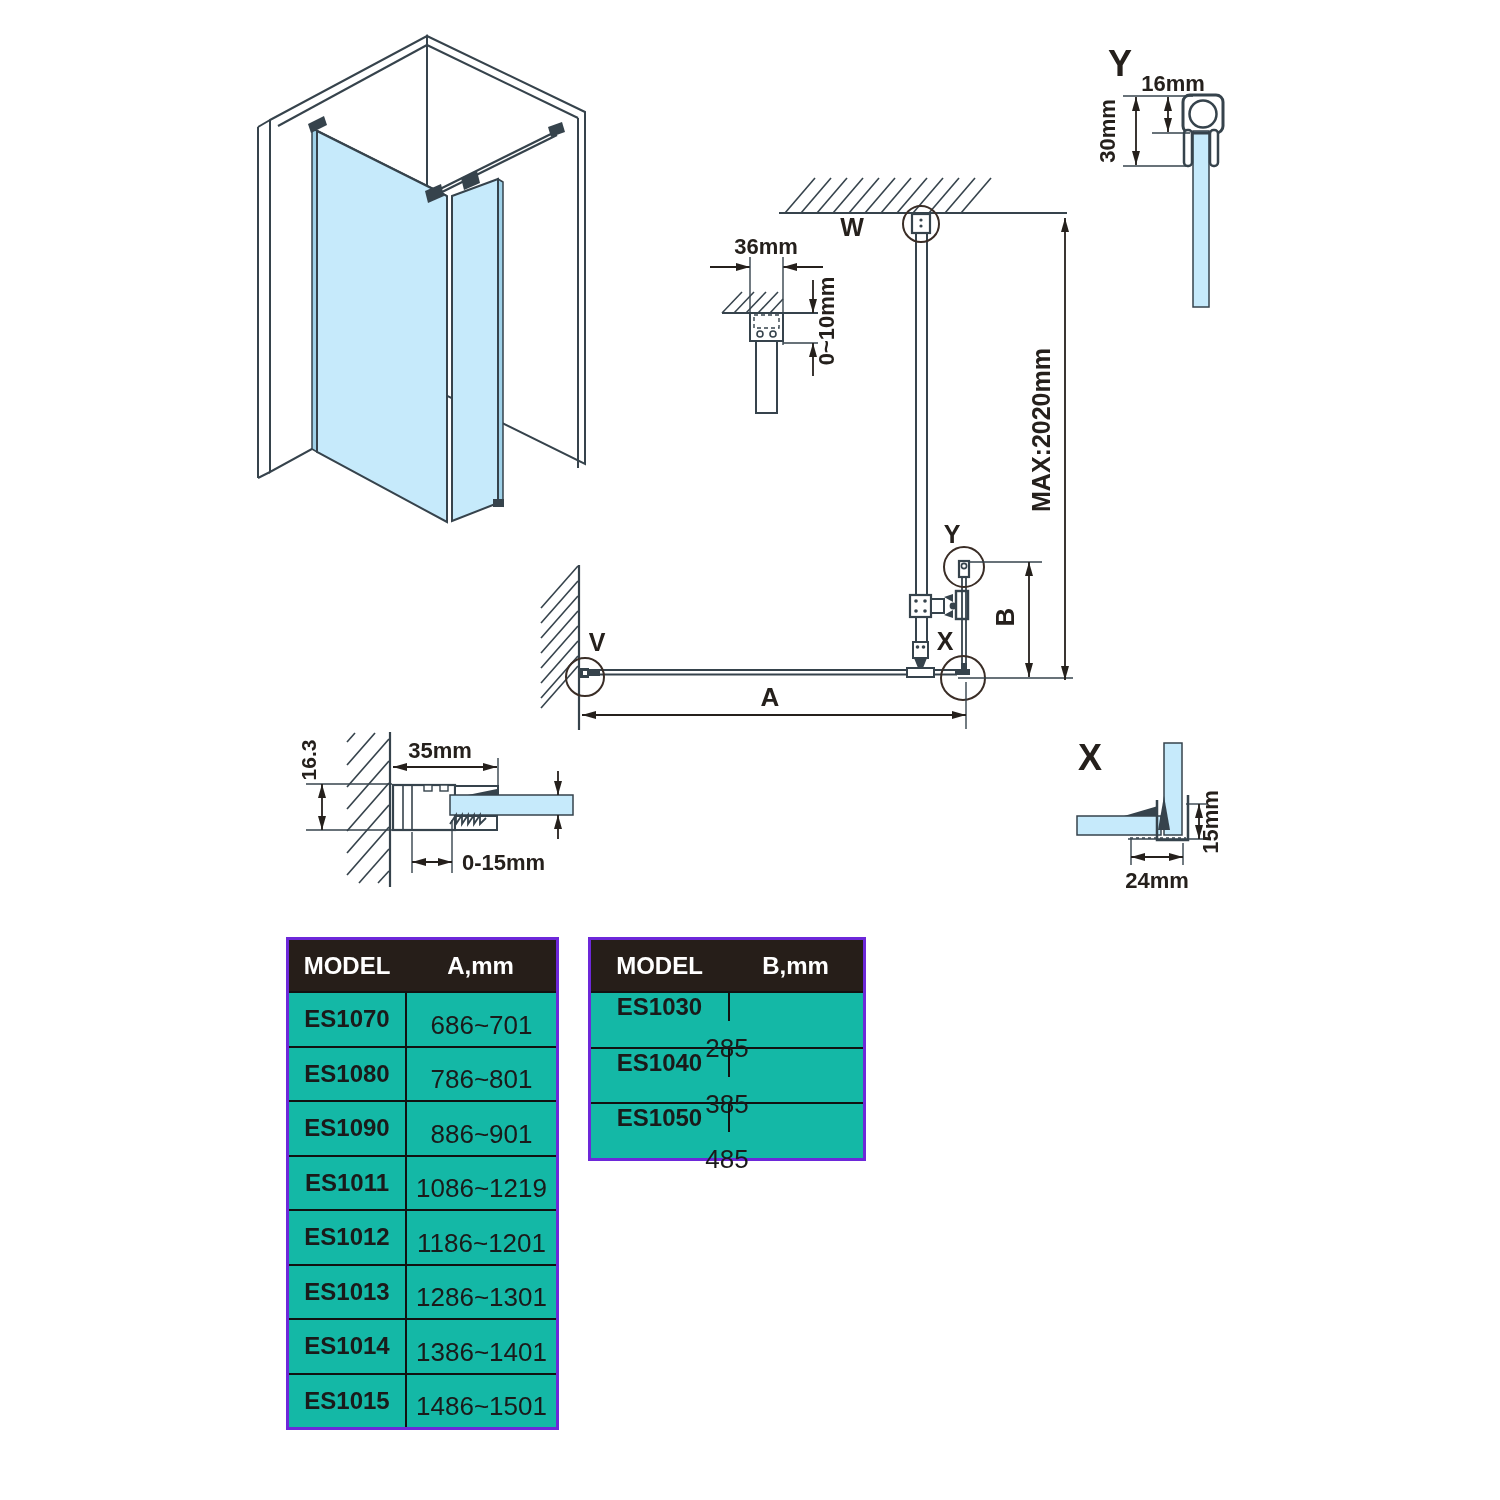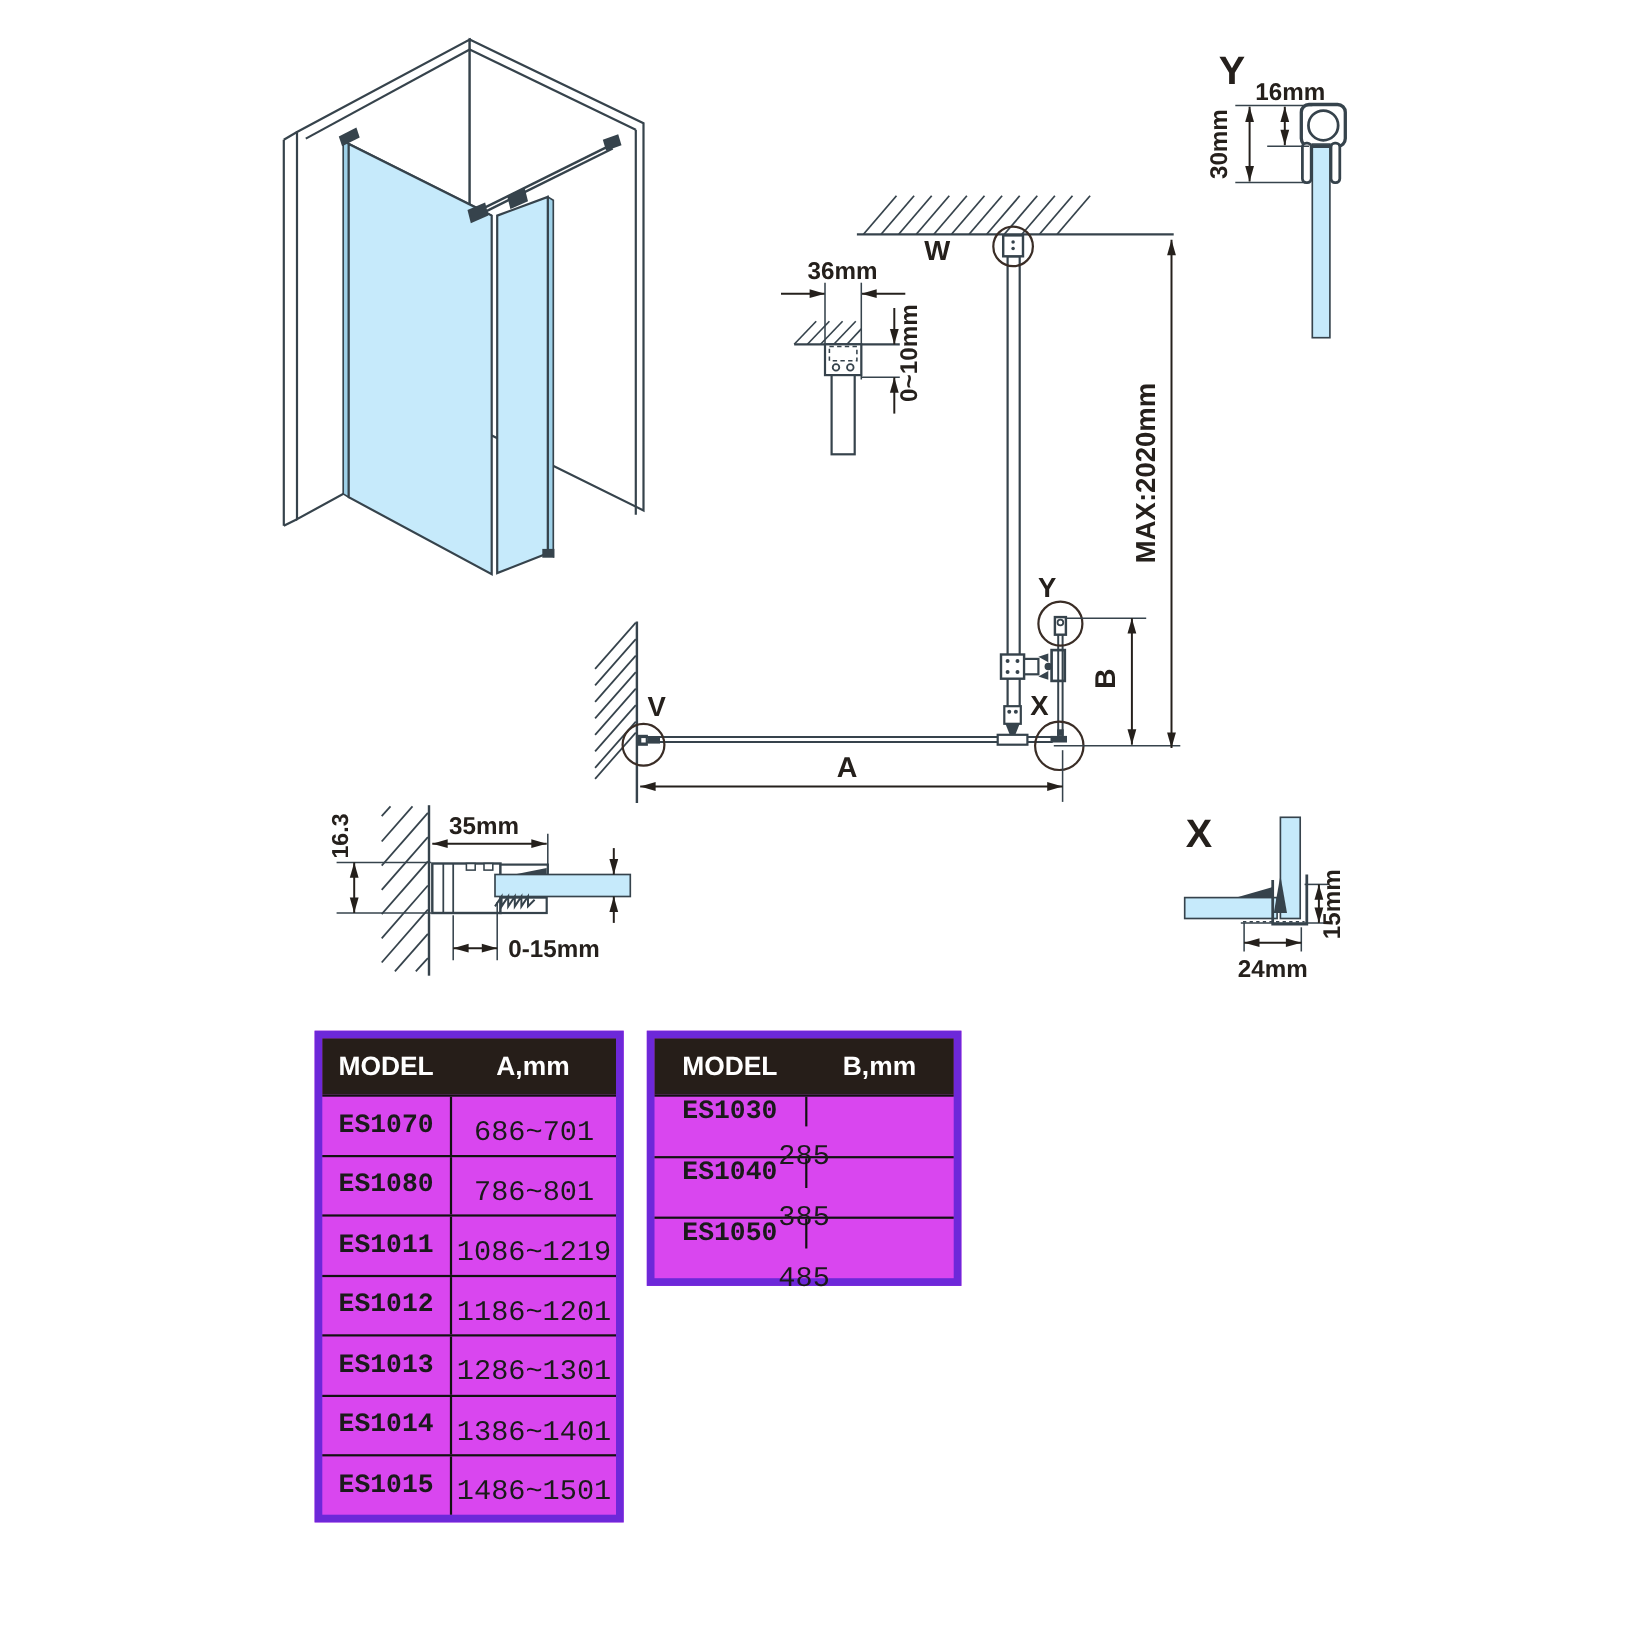--- a/index.html
+++ b/index.html
@@ -5,26 +5,26 @@
   html,body{margin:0;padding:0;background:#ffffff;}
   #stage{position:relative;width:1500px;height:1500px;background:#ffffff;overflow:hidden;
          font-family:"Liberation Sans", sans-serif;}
   svg text{font-family:"Liberation Sans", sans-serif;fill:#25201c;}
   .dim-label{font-weight:bold;font-size:22px;}
   .big-label{font-weight:bold;font-size:26px;}
   .node-label{font-weight:bold;font-size:25px;}
   .detail-title{font-weight:bold;font-size:36px;}
 
   
-  .spec-table{position:absolute;border:7px solid #6d28d9;background:#d946ef;color:#1a1a1a;}
+  .spec-table{position:absolute;border:3px solid #6d28d9;background:#14b8a6;color:#1a1a1a;}
   .spec-table .hdr{display:flex;align-items:center;background:#261e19;color:#fff;
                    font-weight:bold;font-size:24px;}
   .spec-table .hdr .c1{display:flex;align-items:center;justify-content:center;}
   .spec-table .hdr .c2{display:flex;align-items:center;justify-content:center;flex:1;}
-  .spec-table .row{display:flex;border-top:2px solid #111;font-family:Liberation Mono, monospace;}
+  .spec-table .row{display:flex;border-top:2px solid #111;}
   .spec-table .row .c1{display:flex;align-items:center;justify-content:center;
                        font-weight:bold;font-size:24px;border-right:2px solid #111;}
   .spec-table .row .c2{display:flex;align-items:center;justify-content:center;flex:1;
                        font-size:26px;margin-top:12px;}
   #tableA{left:286px;top:937px;width:267px;}
   #tableA .hdr{height:51px;}
   #tableA .row{height:52.5px;}
   #tableA .c1{width:116px;}
   #tableB{left:588px;top:937px;width:272px;}
   #tableB .hdr{height:51px;}
@@ -292,20 +292,24 @@
     </div>
     <div class="row">
       <div class="c1">ES1070</div>
       <div class="c2">686~701</div>
     </div>
     <div class="row">
       <div class="c1">ES1080</div>
       <div class="c2">786~801</div>
     </div>
     <div class="row">
+      <div class="c1">ES1090</div>
+      <div class="c2">886~901</div>
+    </div>
+    <div class="row">
       <div class="c1">ES1011</div>
       <div class="c2">1086~1219</div>
     </div>
     <div class="row">
       <div class="c1">ES1012</div>
       <div class="c2">1186~1201</div>
     </div>
     <div class="row">
       <div class="c1">ES1013</div>
       <div class="c2">1286~1301</div>

